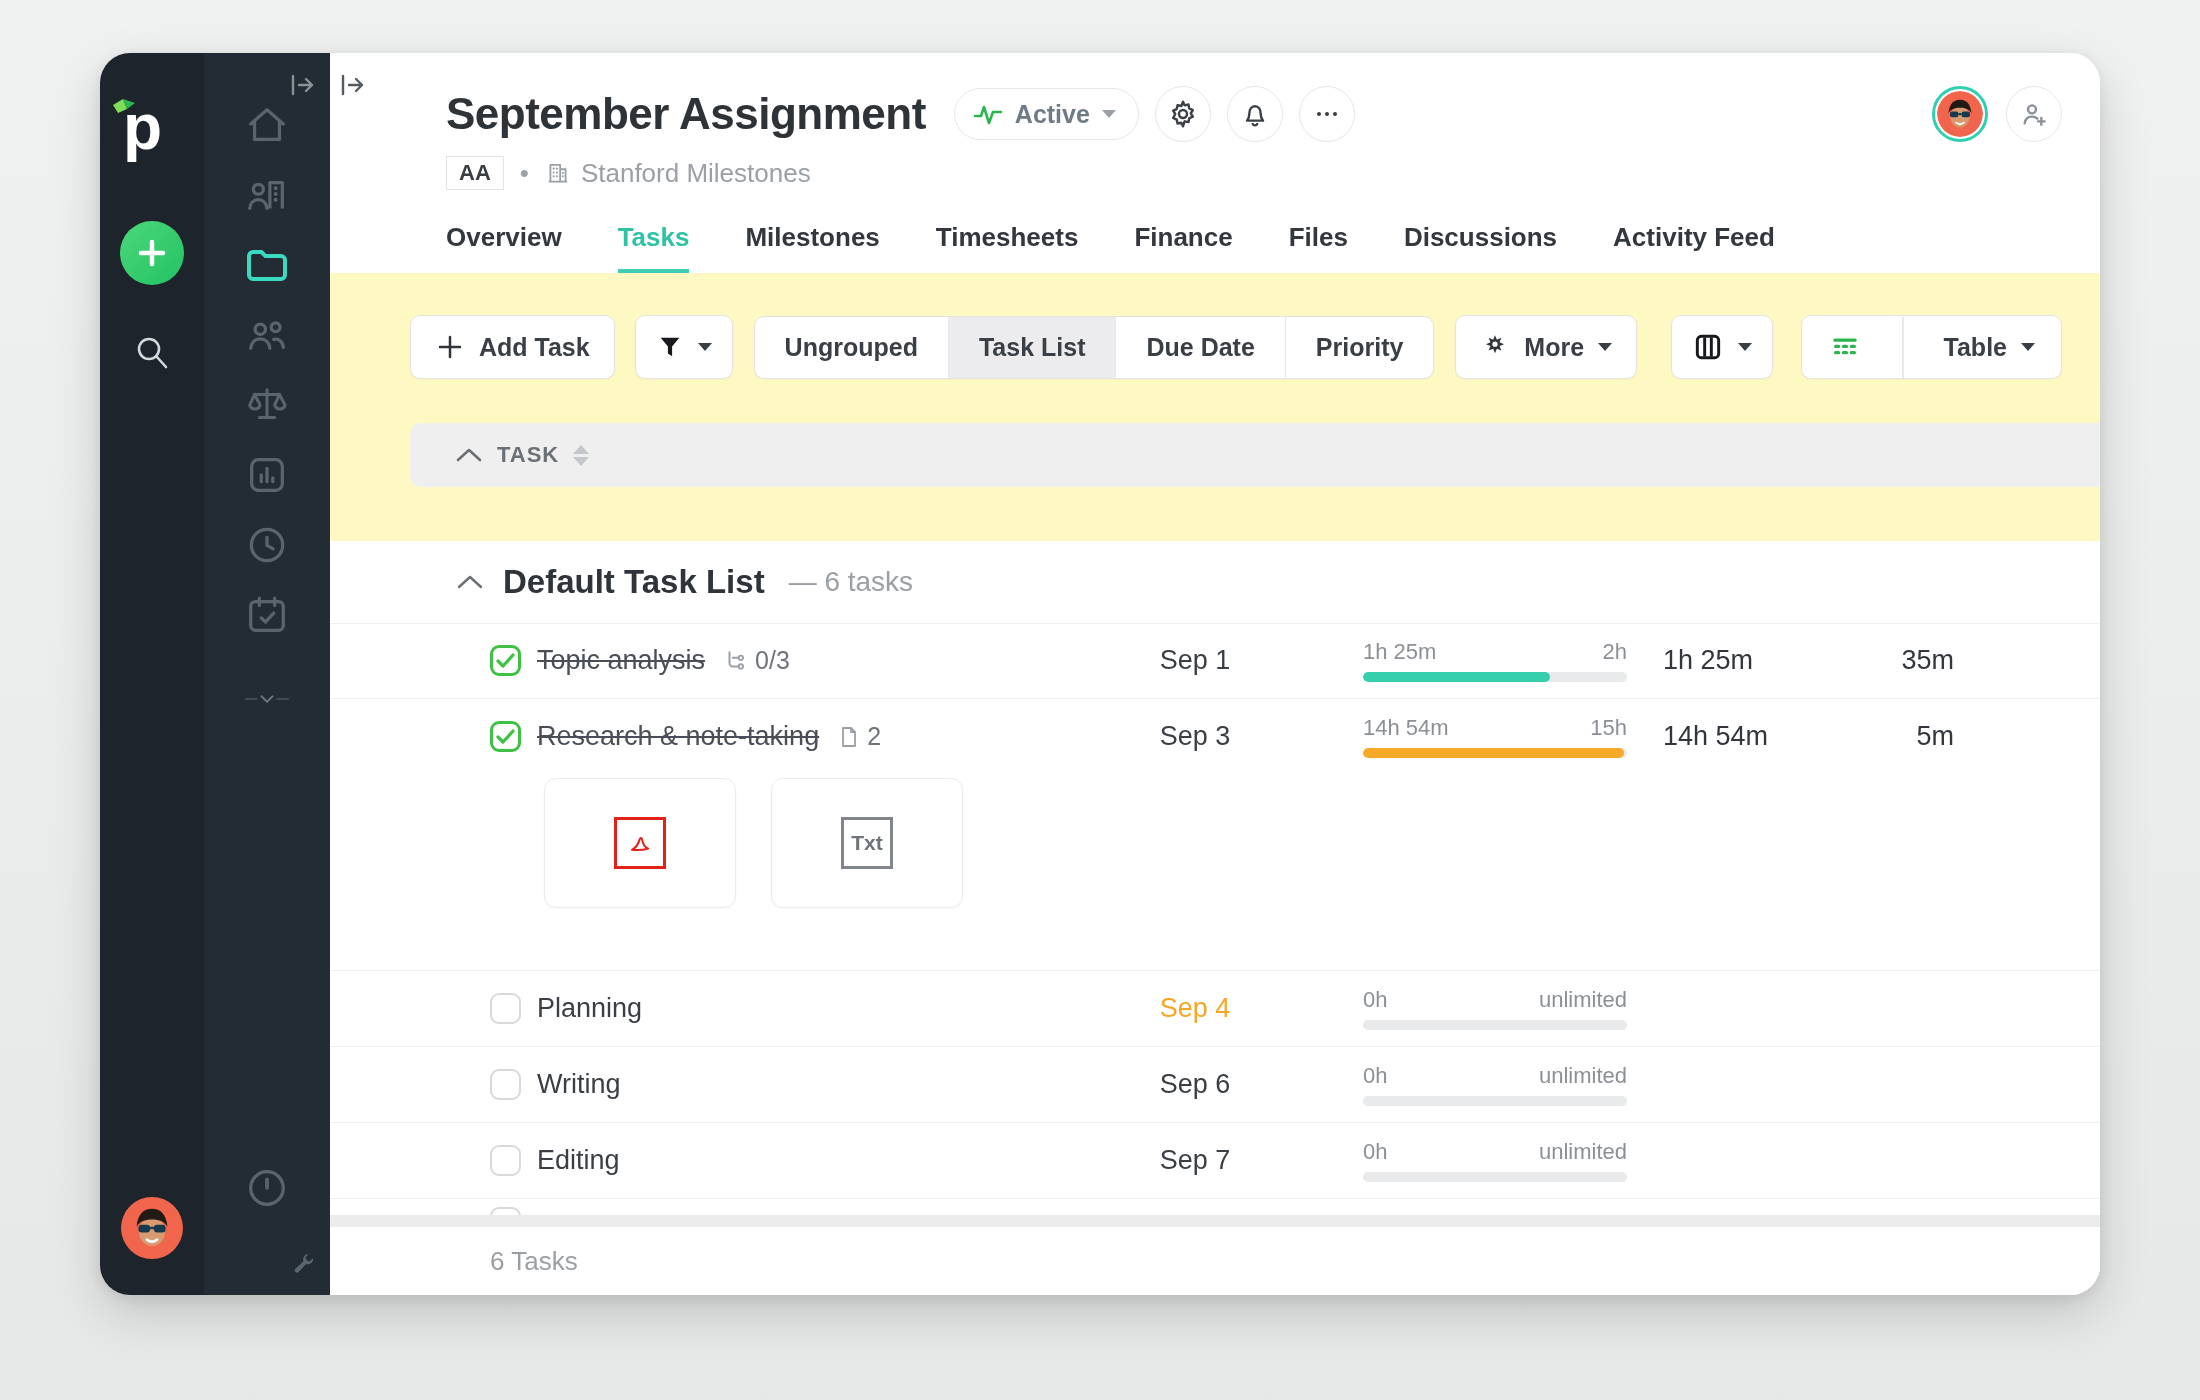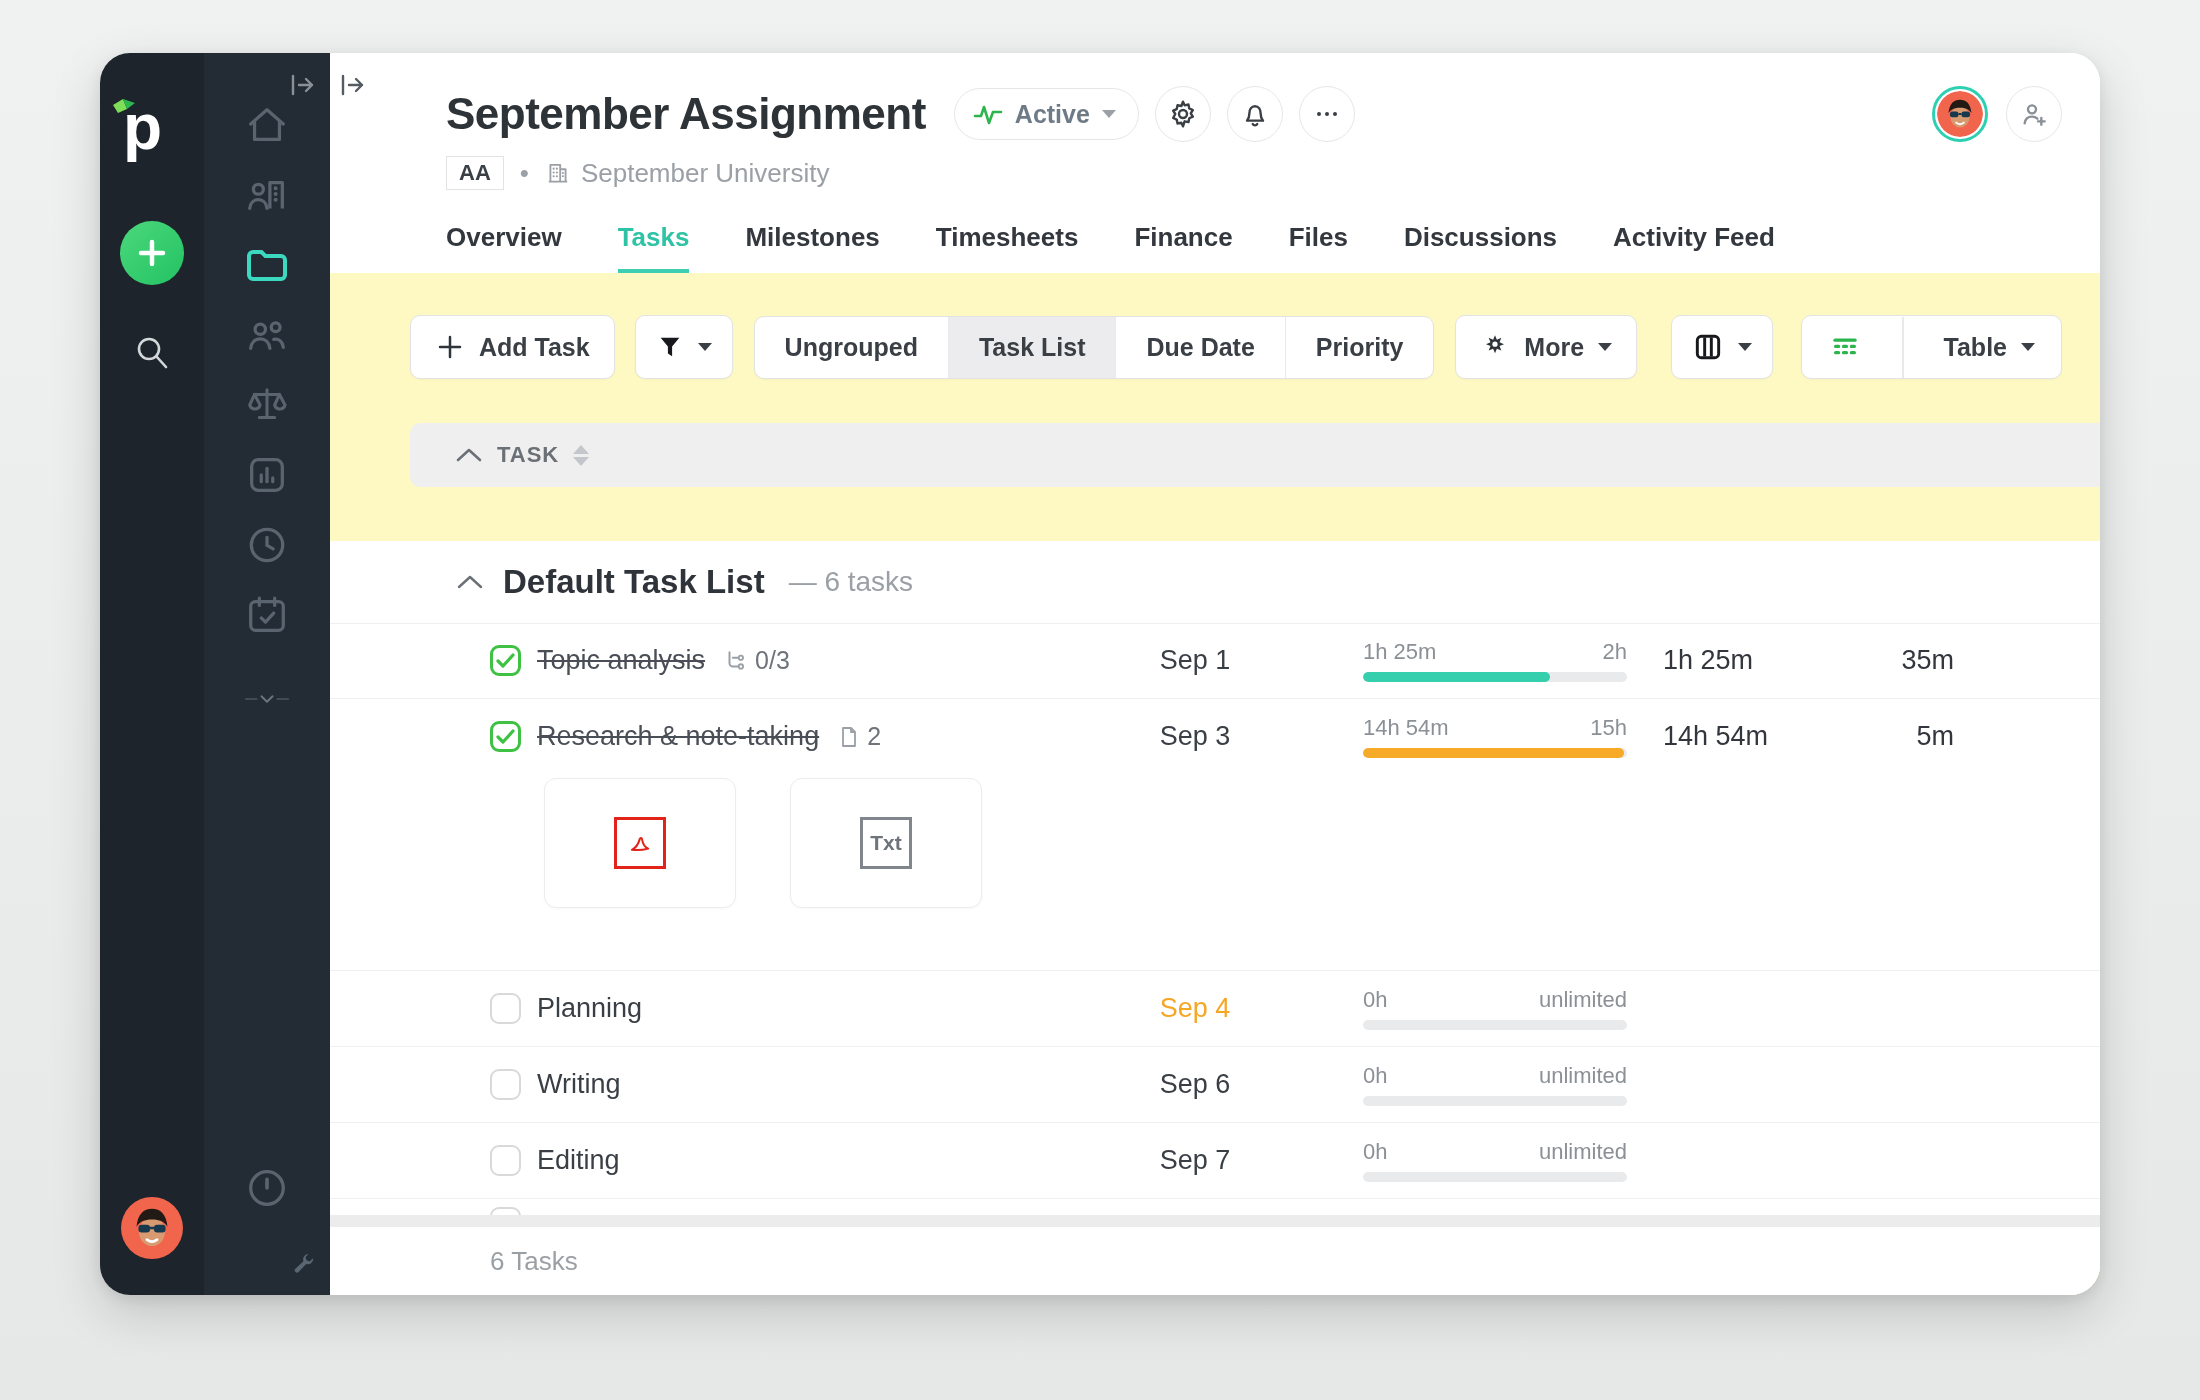--- a/index.html
+++ b/index.html
@@ -101,21 +101,21 @@
   .tname.done { color:#4a4f57; text-decoration:line-through; text-decoration-thickness:2px; }
   .tmeta { margin-left:18px; display:flex; align-items:center; gap:6px; color:#6f747a; font-size:25px; }
   .cell-date { text-align:center; font-size:27px; color:#3a3f45; }
   .cell-progress { padding:0 8px; }
   .plabels { display:flex; justify-content:space-between; font-size:22px; color:#8b9096; margin-bottom:7px; }
   .ptrack { height:10px; border-radius:6px; background:#e9eaeb; overflow:hidden; }
   .pfill { height:100%; border-radius:6px; }
   .cell-time { padding-left:28px; font-size:27px; color:#33373d; }
   .cell-rem { padding-right:146px; text-align:right; font-size:27px; color:#33373d; }
 
-  .attach-row { padding-left:214px; display:flex; gap:54px; margin:4px 0 62px 0;align-items:center; }
+  .attach-row { padding-left:214px; display:flex; gap:35px; margin:4px 0 62px 0;align-items:center; }
   .attach-card { width:192px; height:130px; background:#fff; border:1.5px solid #ececec; border-radius:12px;
     display:flex; align-items:center; justify-content:center; cursor:pointer; box-shadow:0 1px 3px rgba(0,0,0,.03); }
   .pdf-box { width:52px; height:52px; border:3.5px solid #e2231a; display:flex; align-items:center; justify-content:center; }
   .txt-box { width:52px; height:52px; border:3.5px solid #80868c; display:flex; align-items:center; justify-content:center;
     font-size:21px; font-weight:700; color:#6e747a; }
 
   .partial-row { height:18px; overflow:hidden; border-top:1px solid #f0f0f1; padding-left:160px; }
   .partial-row .checkbox { margin-top:8px; }
 
   .card-gap { height:12px; background:#ececec; }
@@ -305,21 +305,21 @@
           </span>
         </div>
         <div class="sub-row">
           <span class="badge">AA</span>
           <span class="dot">•</span>
           <span class="client">
             <svg width="26" height="26" viewBox="0 0 24 24">
                 <path d="M5 20V4.5h9V20M14 8.5h5V20M3.5 20h17" fill="none" stroke="#9aa0a6" stroke-width="1.7" stroke-linejoin="round"></path>
                 <path d="M8 8h.01M11 8h.01M8 11.5h.01M11 11.5h.01M8 15h.01M11 15h.01M16.5 12h.01M16.5 15h.01" stroke="#9aa0a6" stroke-width="2" stroke-linecap="round"></path>
               </svg>
-            <span>September University</span>
+            <span>Stanford Milestones</span>
           </span>
         </div>
         <nav class="tabs">
           <span class="tab">Overview</span>
           <span class="tab active">Tasks</span>
           <span class="tab">Milestones</span>
           <span class="tab">Timesheets</span>
           <span class="tab">Finance</span>
           <span class="tab">Files</span>
           <span class="tab">Discussions</span>

